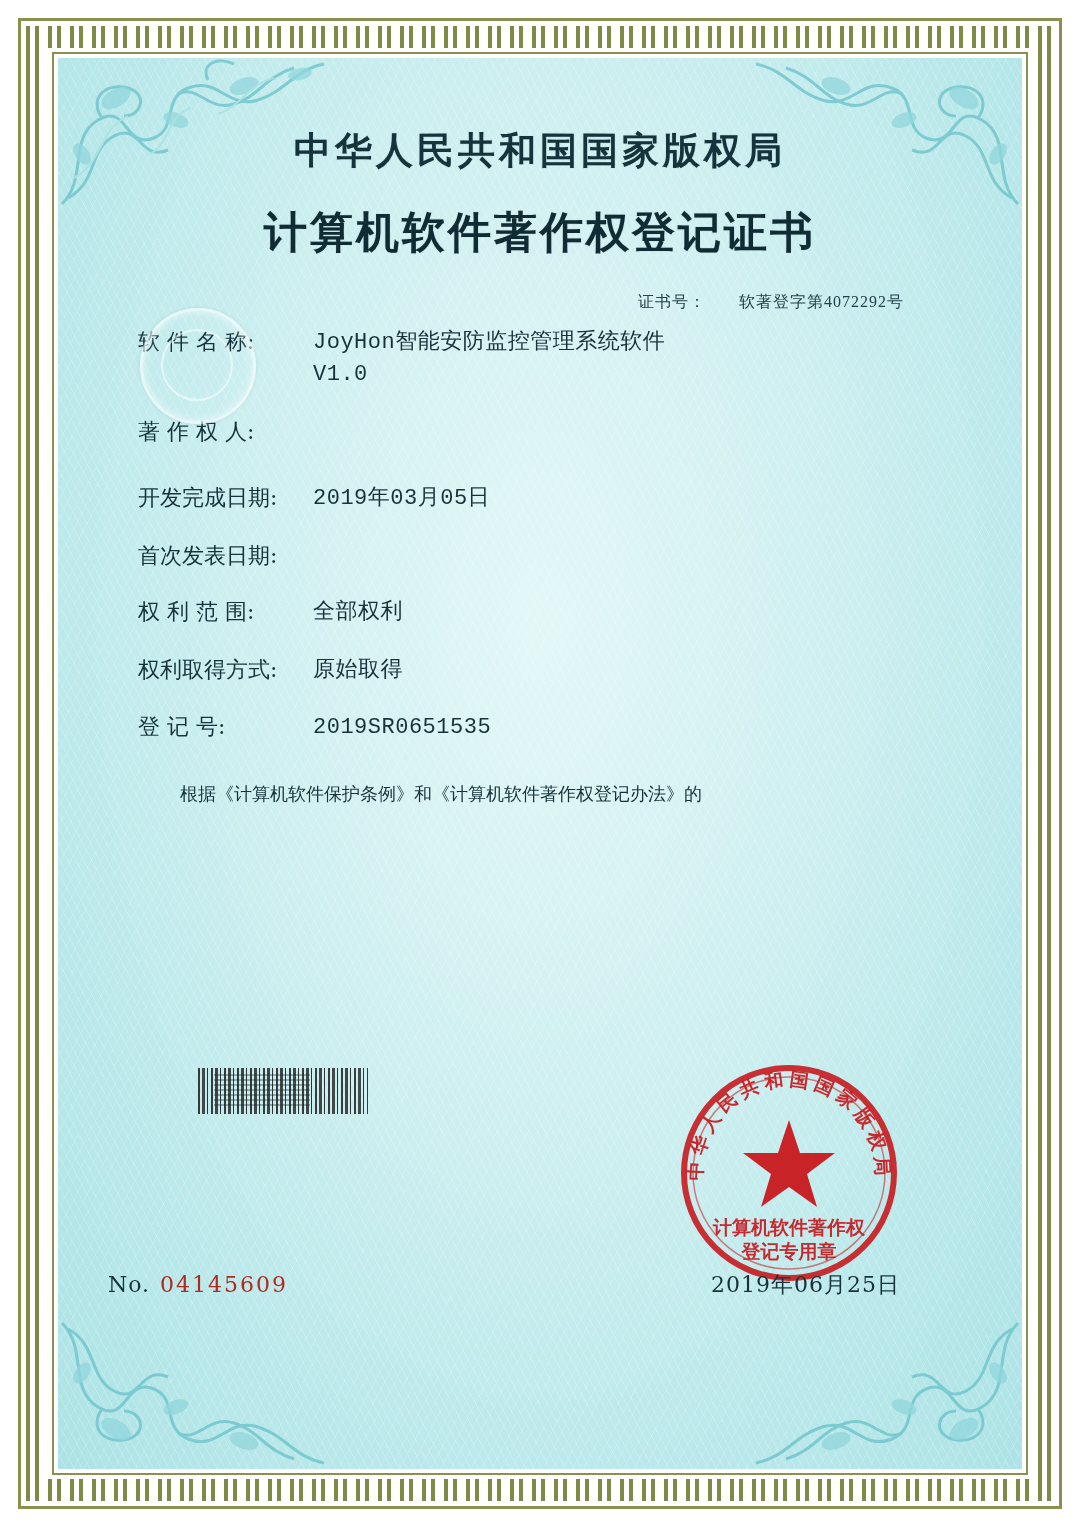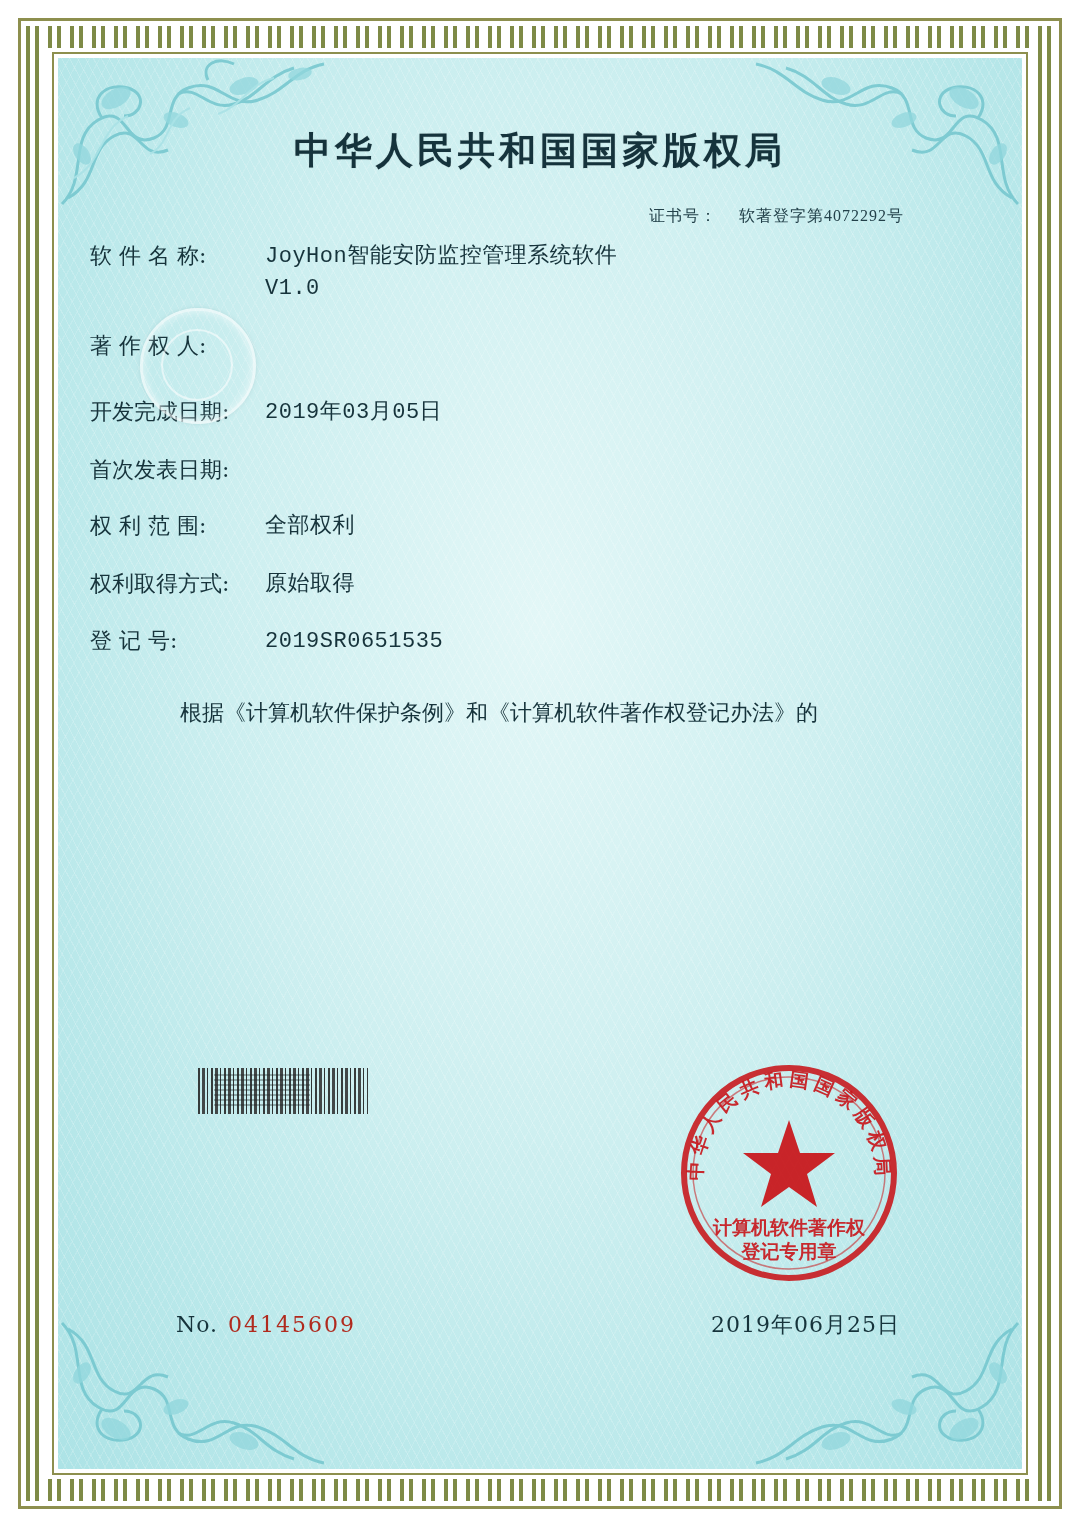--- a/index.html
+++ b/index.html
@@ -141,25 +141,25 @@
   }
 
   .cert-no {
     text-align: right;
     padding-right: 118px;
     margin-top: 30px;
     font-size: 16px;
     color: #23414a;
     letter-spacing: 1px;
   }
-  .cert-no .label { margin-right: 22px; }
+  .cert-no .label { margin-right: 33px; }
 
   .fields {
     margin-top: 14px;
-    padding-left: 32px;
+    padding-left: 80px;
     padding-right: 60px;
   }
   .field-row {
     display: flex;
     align-items: flex-start;
     margin-bottom: 26px;
     font-size: 22px;
     color: #16333b;
   }
   .field-label {
@@ -176,24 +176,24 @@
     font-family: Liberation Mono, monospace;
   }
   .field-value .line2 { display: block; }
 
   .gap-lg { height: 36px; }
 
   .statement {
     margin-top: 34px;
     padding-left: 78px;
     padding-right: 72px;
-    font-size: 22px;
+    font-size: 18px;
     line-height: 1.95;
     color: #16333b;
-    font-family: Liberation Serif, serif;
+    font-family: Liberation Mono, monospace;
   }
   .statement .indent { display: inline-block; width: 44px; }
 
   
   .barcode {
     position: absolute;
     left: 140px;
     top: 1010px;
     width: 170px;
     height: 46px;
@@ -246,29 +246,28 @@
     width: 68px; height: 68px;
     border-radius: 50%;
     border: 2px solid rgba(255,255,255,0.8);
   }
 
   .footer {
     position: absolute;
     left: 0;
     right: 0;
     top: 1212px;
-    padding-left: 118px;
+    padding-left: 50px;
     padding-right: 122px;
     display: flex;
     justify-content: space-between;
     align-items: baseline;
     font-size: 22px;
     color: #16333b;
     font-family: "DejaVu Serif", "Liberation Serif", serif;
-    margin-top: 40px;
   }
   .doc-no {
     letter-spacing: 1px;
   }
   .doc-no .num {
     color: #b02a1e;
     margin-left: 10px;
     letter-spacing: 2px;
   }
   .issue-date { letter-spacing: 1px; text-align: center; }
@@ -353,20 +352,21 @@
           <ellipse cx="186" cy="28" rx="15" ry="8" transform="rotate(-18 186 28)"></ellipse>
           <ellipse cx="24" cy="96" rx="12" ry="7" transform="rotate(55 24 96)"></ellipse>
         </g>
       </svg>
     </div>
 
     <div class="content">
 
       <div class="title-main">中华人民共和国国家版权局</div>
 
+      <div class="title-sub">计算机软件著作权登记证书</div>
 
       <div class="cert-no">
         <span class="label">证书号：</span><span>软著登字第4072292号</span>
       </div>
 
       <div class="watermark"></div>
 
       <div class="fields">
 
         <div class="field-row">

